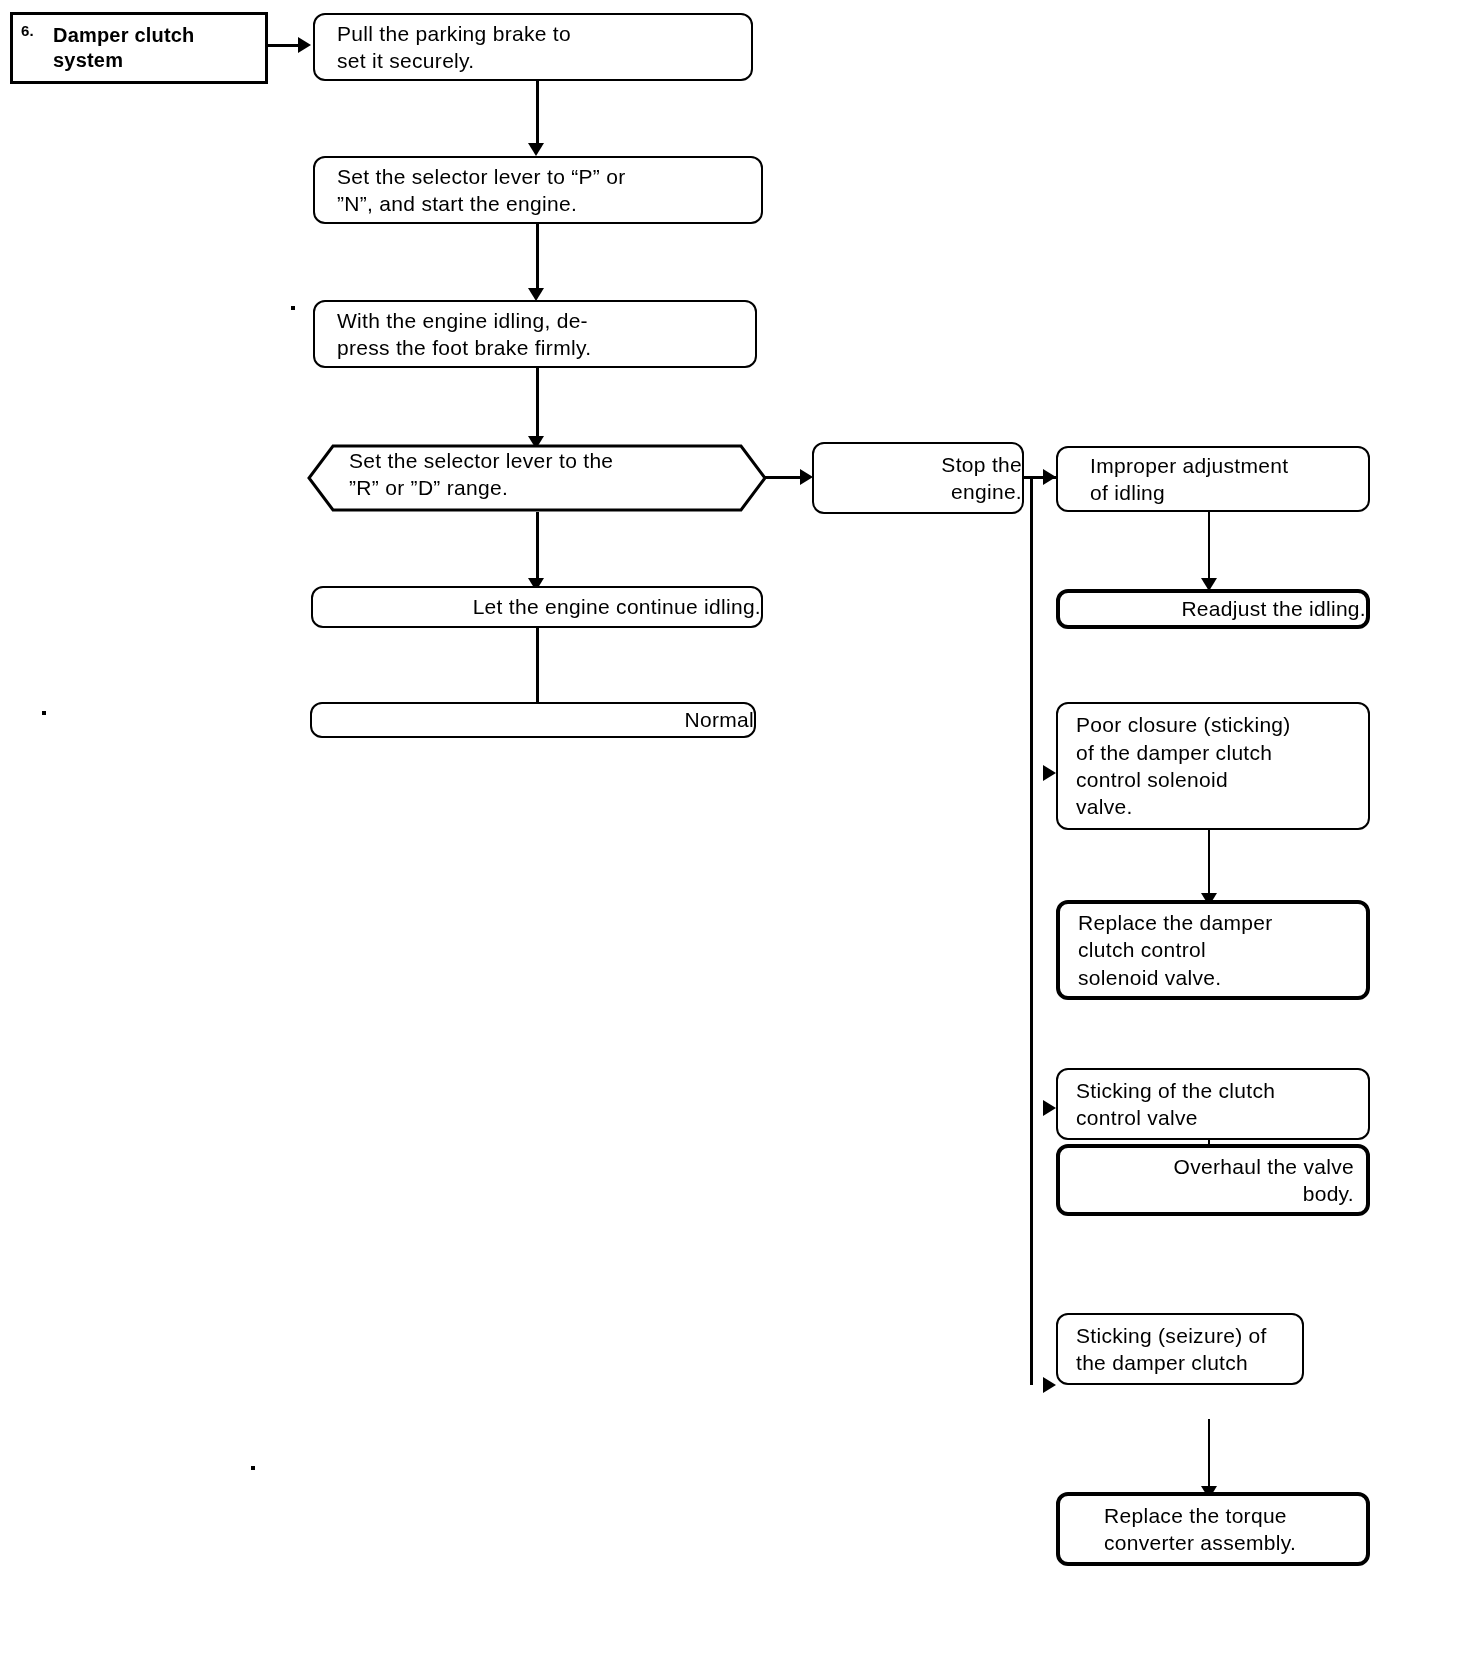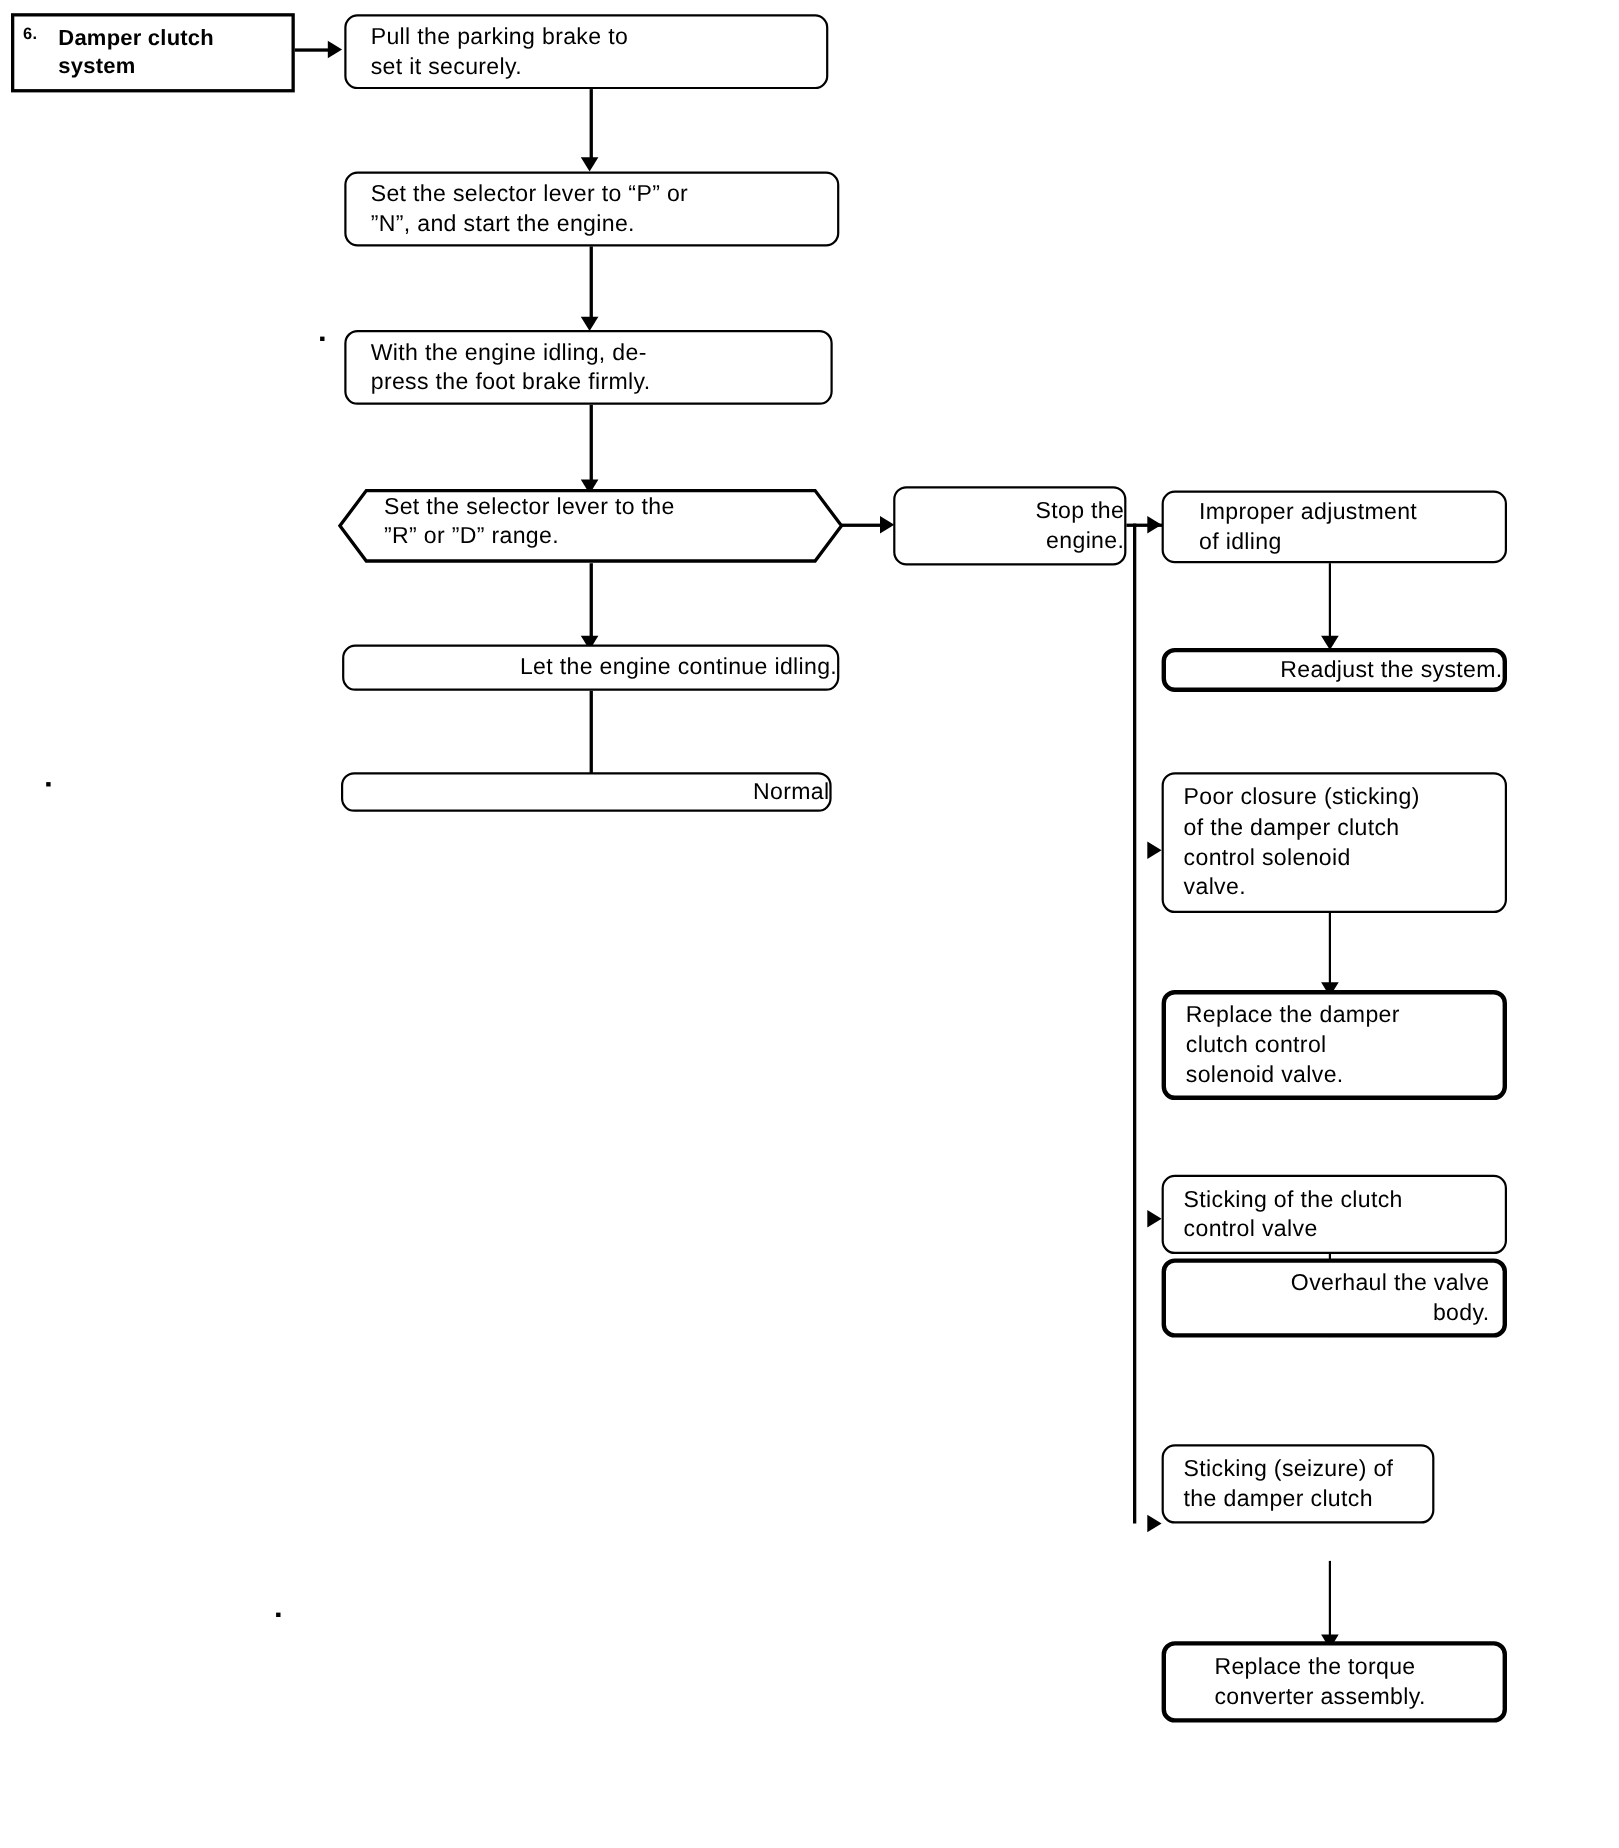--- a/index.html
+++ b/index.html
@@ -190,21 +190,21 @@
   <div class="ln v" style="left:1030px; top:476px; height:909px;"></div>
 
   <div class="arrow-right" style="left:1043px; top:469px;"></div>
   <div class="node rect t-left pad-lr f21" style="left:1056px; top:446px; width:314px; height:66px;padding-left:32px;">
     <span class="txt">Improper  adjustment
 of  idling</span>
   </div>
   <div class="ln v2" style="left:1208px; top:512px; height:74px;"></div>
   <div class="arrow-down" style="left:1201px; top:578px;"></div>
   <div class="node rect-bold t-center f21" style="left:1056px; top:589px; width:314px; height:40px;">
-    <span class="txt">Readjust  the  system.</span>
+    <span class="txt">Readjust  the  idling.</span>
   </div>
 
   <div class="arrow-right" style="left:1043px; top:765px;"></div>
   <div class="node rect t-left pad-lr f21" style="left:1056px; top:702px; width:314px; height:128px;">
     <span class="txt">Poor  closure  (sticking)
 of  the  damper  clutch
 control  solenoid
 valve.</span>
   </div>
   <div class="ln v2" style="left:1208px; top:830px; height:73px;"></div>

